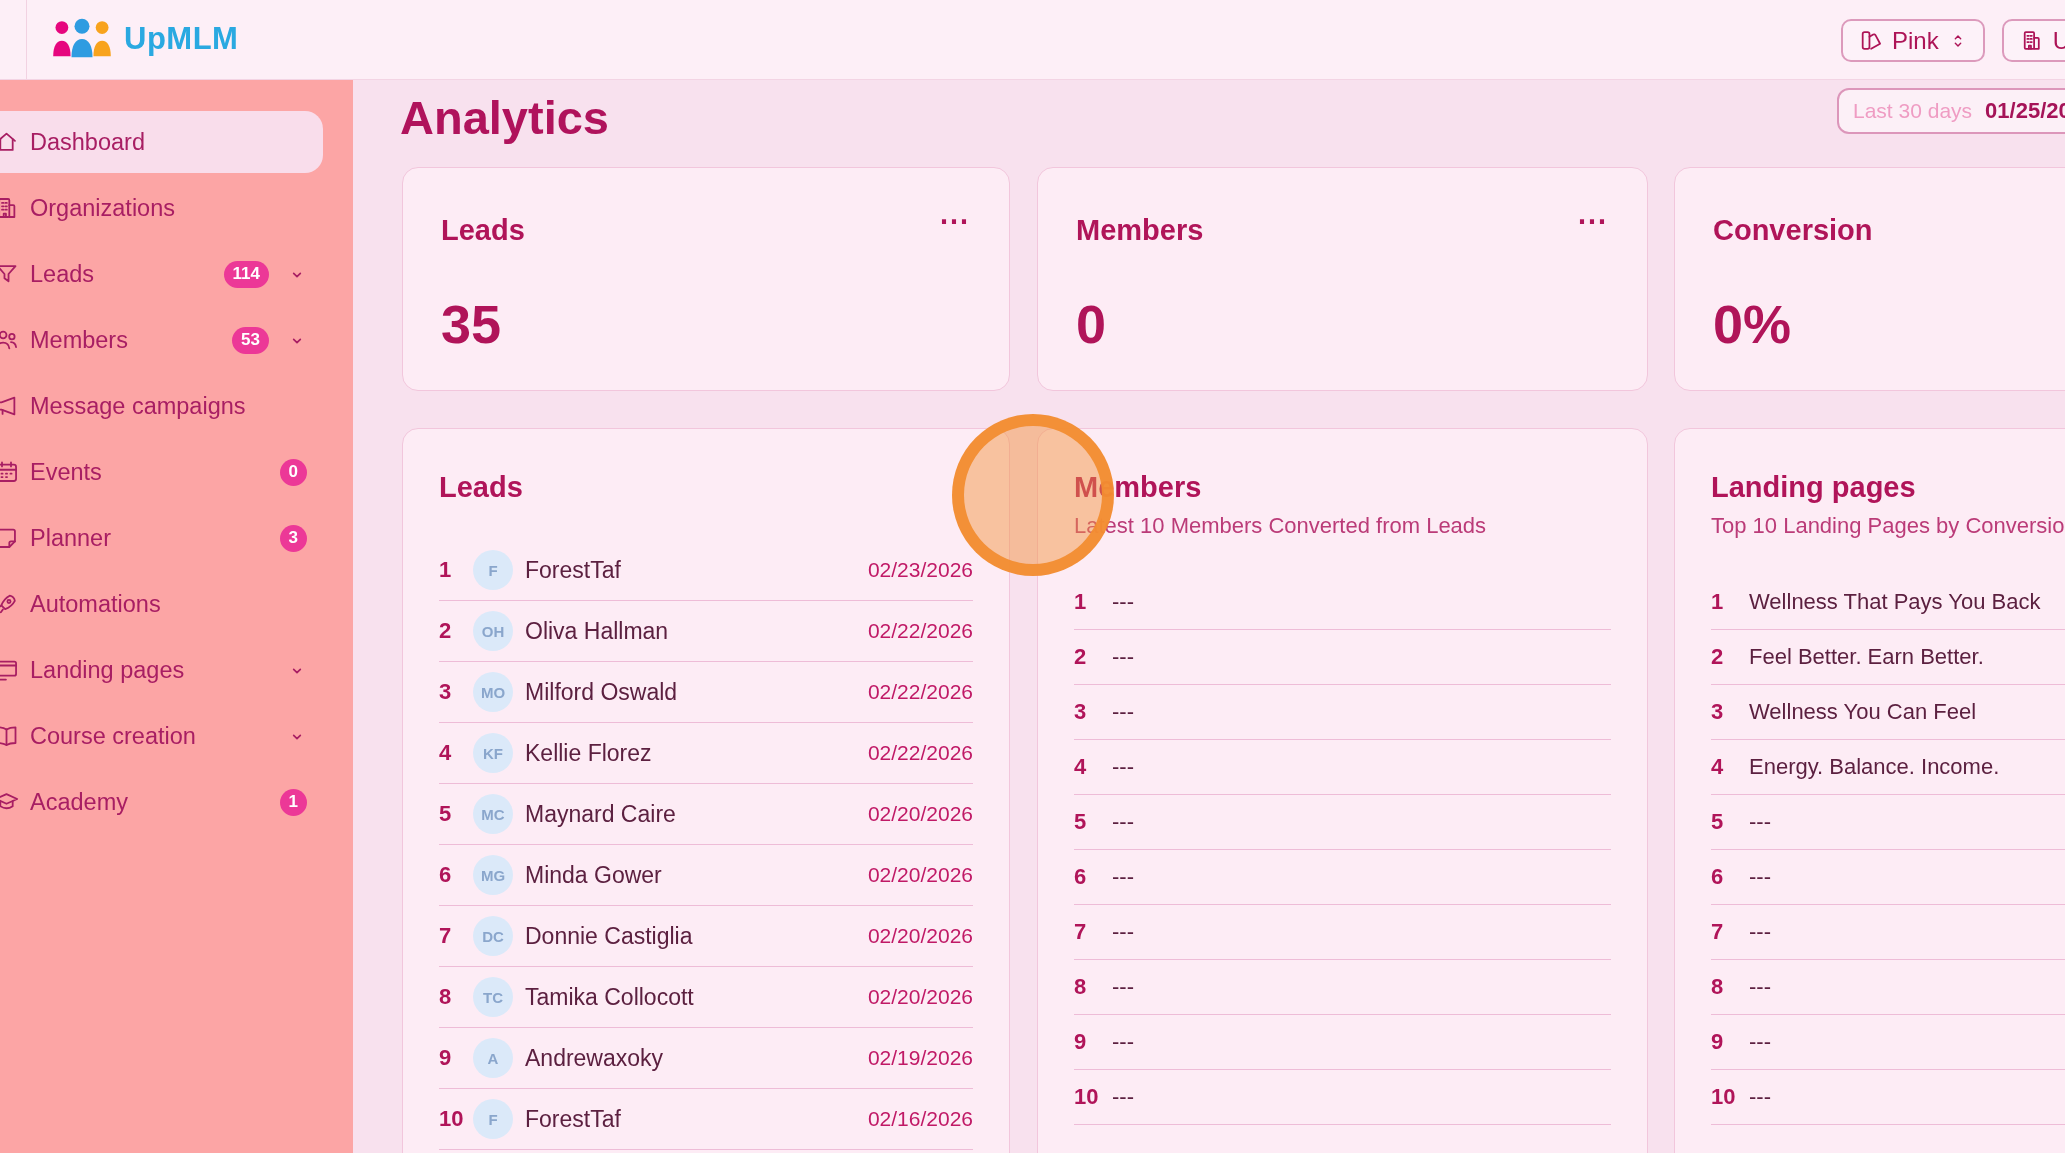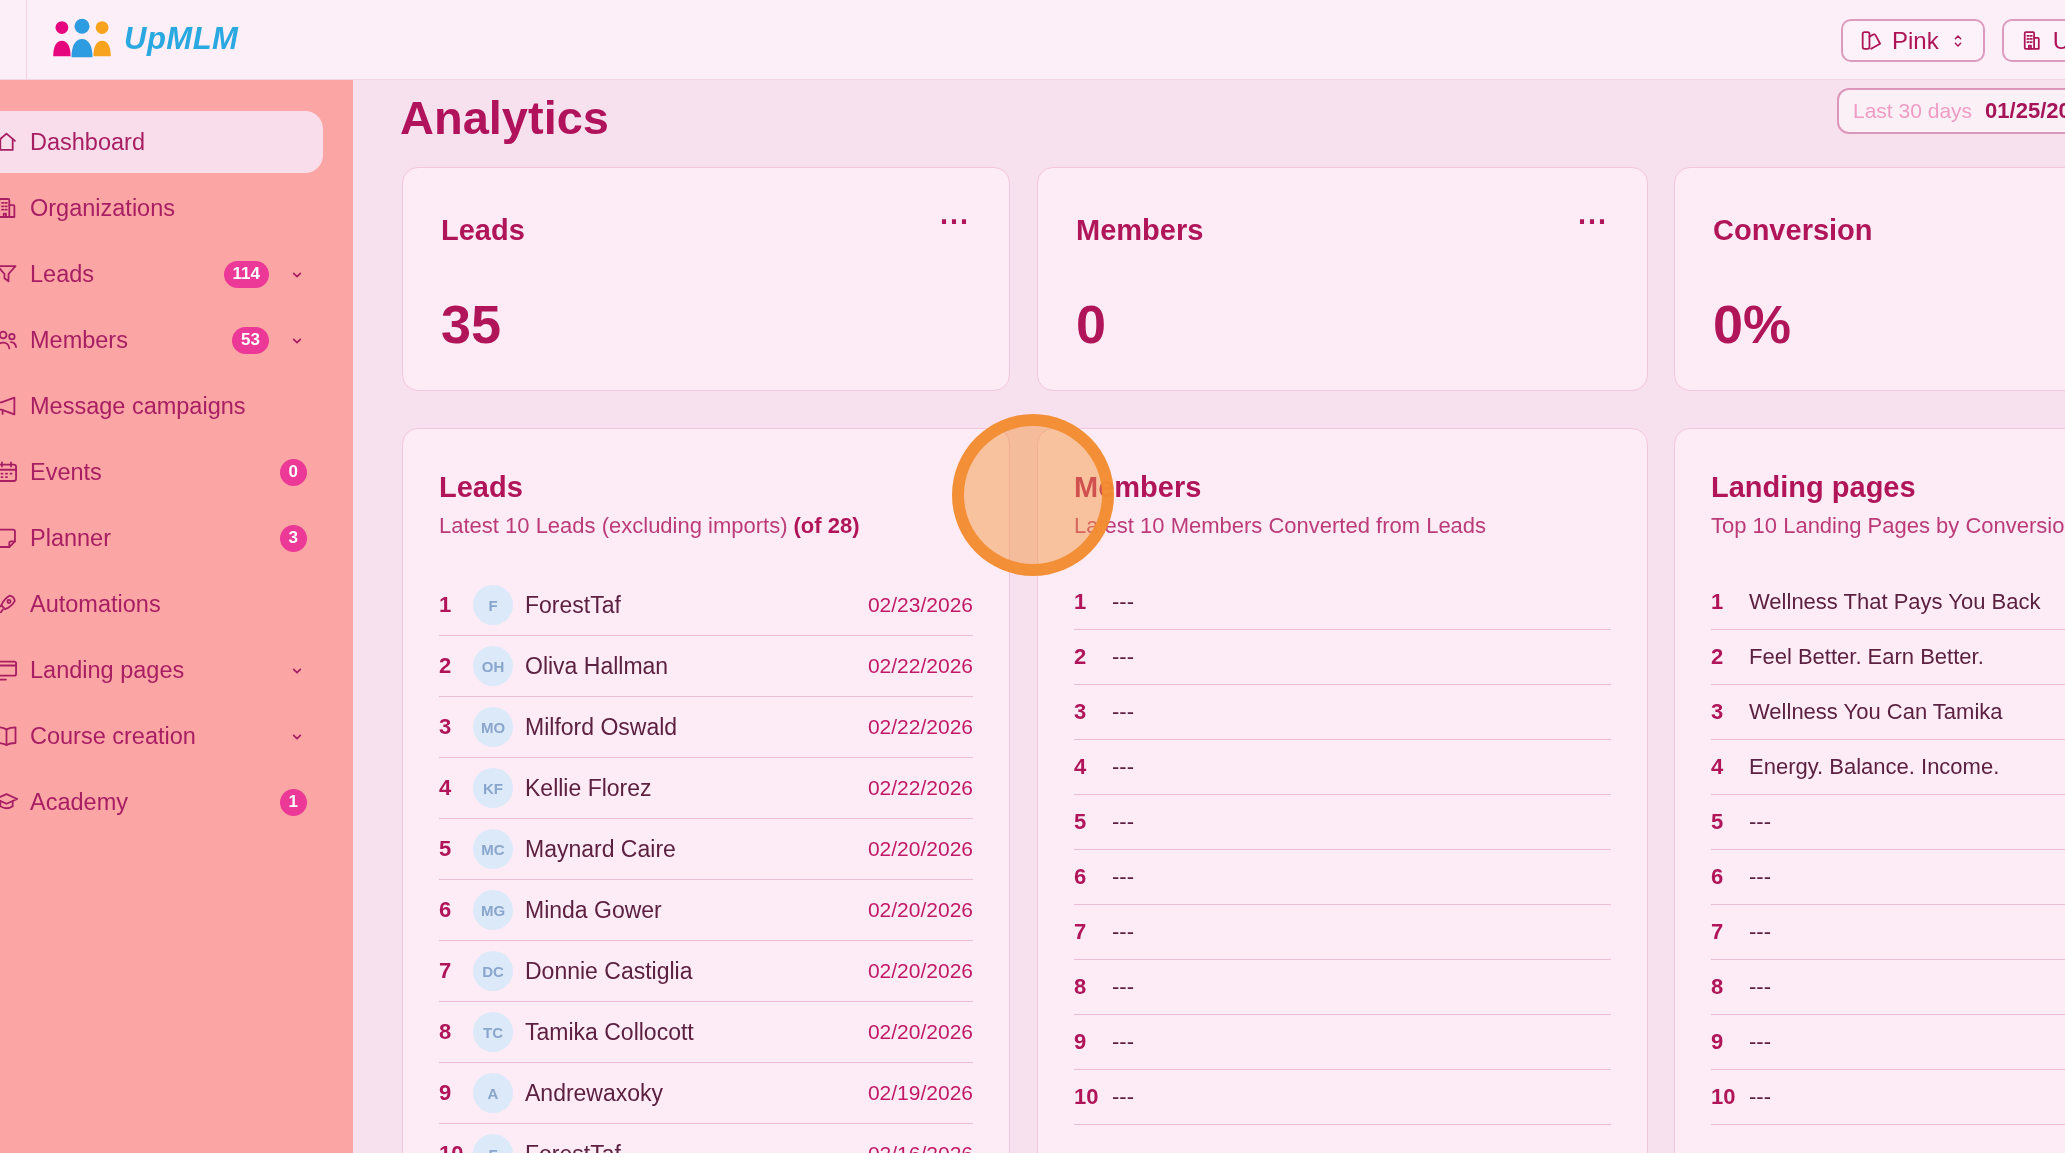--- a/index.html
+++ b/index.html
@@ -7,21 +7,21 @@
   .screen {
     position:relative; width:2065px; height:1153px; overflow:hidden;
     background:#f8e1ee; font-family:"Liberation Sans", sans-serif;
   }
   
   .topbar {
     position:absolute; left:0; top:0; width:2065px; height:80px;
     background:#fdeff7; border-bottom:1px solid #f3d4e4; z-index:6;
   }
   .topbar-seam { position:absolute; left:26px; top:0; width:1px; height:79px; background:#f2d2e2; }
-  .brand { position:absolute; left:50px; top:14px; display:flex; align-items:center; gap:10px;font-style:italic; }
+  .brand { position:absolute; left:50px; top:14px; display:flex; align-items:center; gap:10px; }
   .brand-name { font-size:31px; font-weight:700; color:#2aa9e1; letter-spacing:.5px; }
   .topbar-actions { position:absolute; left:1841px; top:19px; display:flex; gap:17px; }
   .tb-btn {
     height:43px; display:flex; align-items:center; gap:9px; padding:0 15px;
     background:#fdf2f9; border:2px solid #dc9abc; border-radius:10px;
     font-family:inherit; font-size:24px; font-weight:400; color:#ad1457; cursor:pointer; white-space:nowrap;
   }
   .tb-btn svg { flex:0 0 auto; }
   .icon-stroke { fill:none; stroke:#ad1457; stroke-width:1.7; stroke-linecap:round; stroke-linejoin:round; }
   
@@ -256,23 +256,20 @@
   </section>
   <section class="card stat-card" style="left:1674px; top:167px; width:611px; height:224px;">
     <div class="stat-head">
       <span class="card-title">Conversion</span>
     </div>
     <div class="stat-value">0%</div>
   </section>
 
   <section class="card list-card" style="left:402px; top:428px; width:608px; height:782px;">
     <div class="card-title">Leads</div>
-    <div class="card-subtitle">
-      <span>Latest 10 Leads (excluding imports)</span><b>(of 28)</b>
-    </div>
     <div class="rows">
 
     <div class="lead-row">
           <span class="rank">1</span>
           <span class="avatar">F</span>
           <span class="lead-name">ForestTaf</span>
           <span class="lead-date">02/23/2026</span>
         </div>
         <div class="lead-row">
           <span class="rank">2</span>
@@ -387,21 +384,21 @@
     <div class="simple-row">
           <span class="rank">1</span>
           <span class="row-name">Wellness That Pays You Back</span>
         </div>
         <div class="simple-row">
           <span class="rank">2</span>
           <span class="row-name">Feel Better. Earn Better.</span>
         </div>
         <div class="simple-row">
           <span class="rank">3</span>
-          <span class="row-name">Wellness You Can Tamika</span>
+          <span class="row-name">Wellness You Can Feel</span>
         </div>
         <div class="simple-row">
           <span class="rank">4</span>
           <span class="row-name">Energy. Balance. Income.</span>
         </div>
         <div class="simple-row">
           <span class="rank">5</span>
           <span class="row-name">---</span>
         </div>
         <div class="simple-row">

